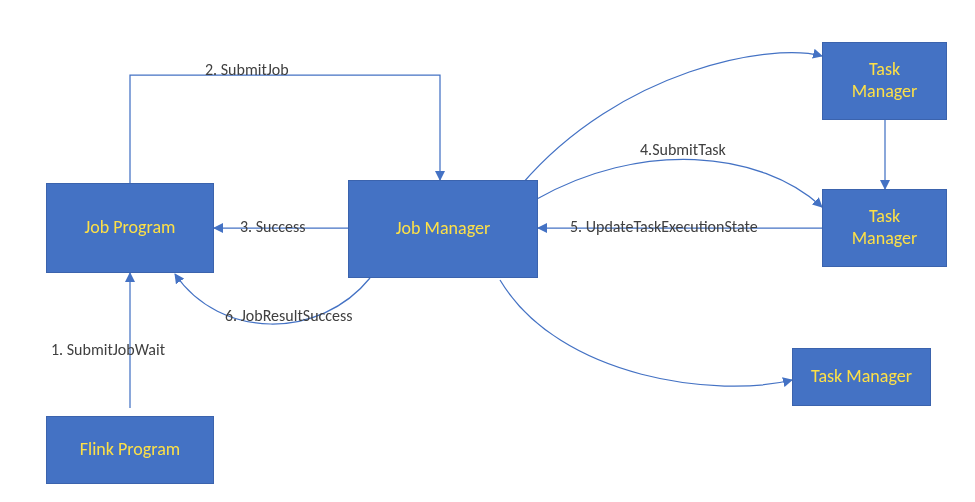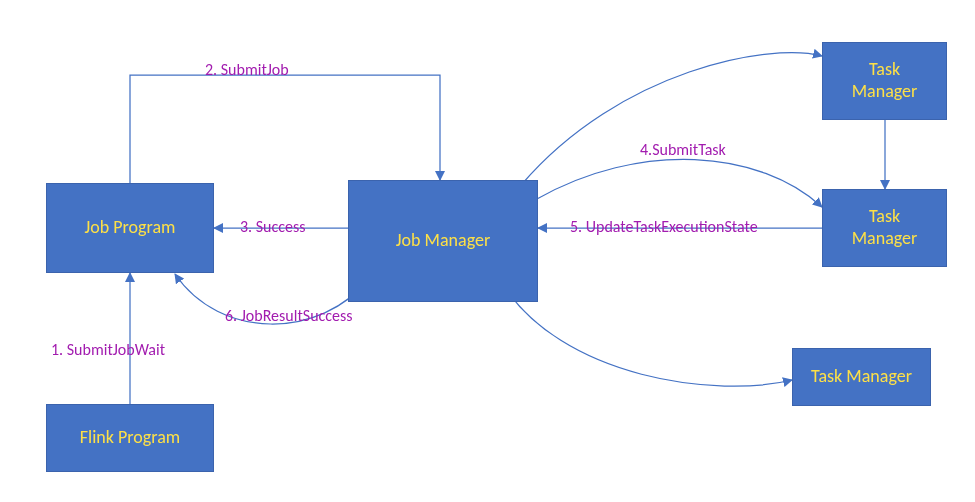--- a/index.html
+++ b/index.html
@@ -25,21 +25,21 @@
     justify-content: center;
     text-align: center;
     font-size: 18px;
     line-height: 1.2;
     box-sizing: border-box;
     padding: 4px 15px;
     border: 1px solid #3b63ad;
   }
   .lbl {
     position: absolute;
-    color: #a21caf;
+    color: #404040;
     font-size: 16px;
     white-space: nowrap;
     background: transparent;
     text-align: center;
   }
   svg {
     position: absolute;
     left: 0;
     top: 0;
     width: 975px;
@@ -79,25 +79,25 @@
 
   <path class="edge" d="M 500 280 C 560 380, 720 398, 792 380" marker-end="url(#arrow)"></path>
 
   <path class="edge" d="M 535 200 C 640 140, 760 150, 822 207" marker-end="url(#arrow)"></path>
 </svg>
 
 <div class="box" style="left:46px; top:183px; width:168px; height:90px;">
   <span>Job Program</span>
 </div>
 
-<div class="box" style="left:348px; top:180px; width:190px; height:122px;">
+<div class="box" style="left:348px; top:180px; width:190px; height:98px;">
   <span>Job Manager</span>
 </div>
 
-<div class="box" style="left:46px; top:404px; width:168px; height:68px;">
+<div class="box" style="left:46px; top:416px; width:168px; height:68px;">
   <span>Flink Program</span>
 </div>
 
 <div class="box" style="left:822px; top:42px; width:125px; height:78px;">
   <span>Task<br>Manager</span>
 </div>
 
 <div class="box" style="left:822px; top:189px; width:125px; height:78px;">
   <span>Task<br>Manager</span>
 </div>

